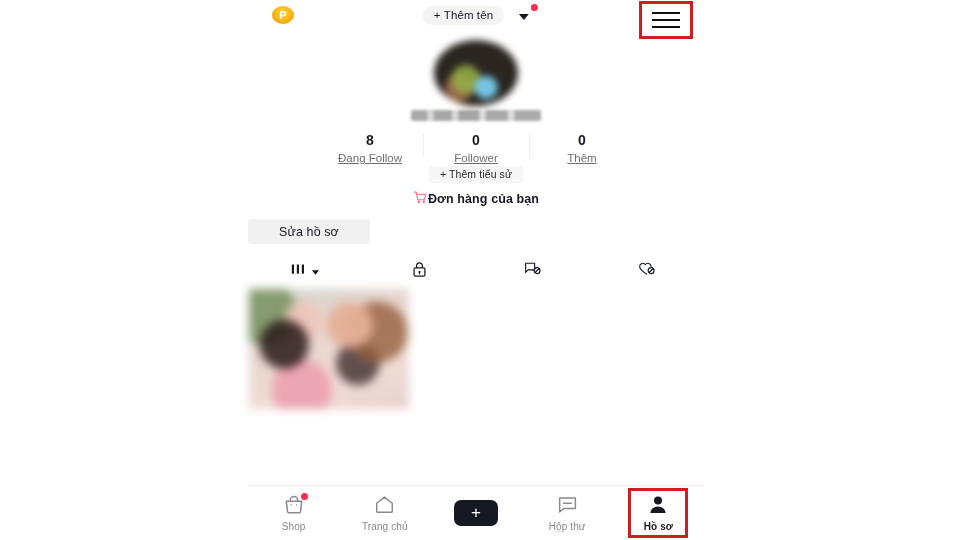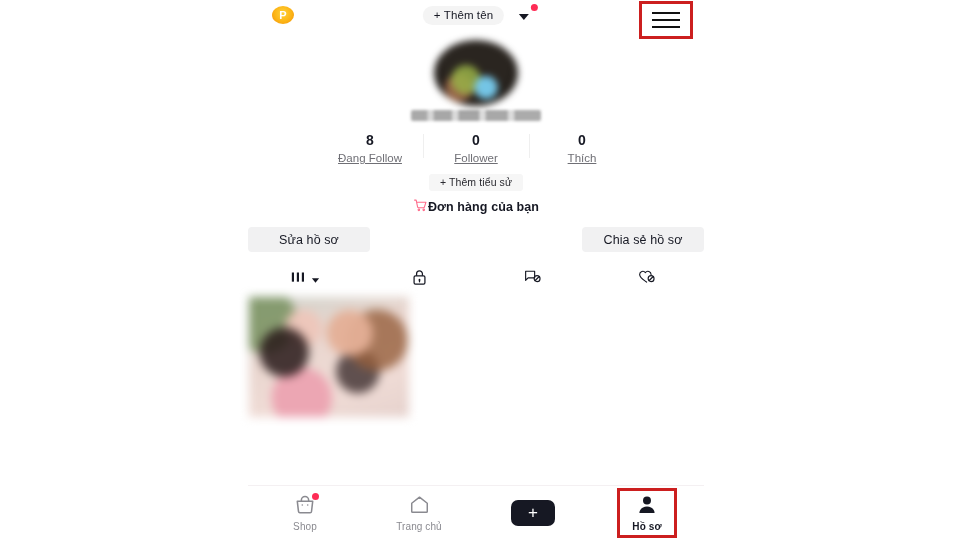--- a/index.html
+++ b/index.html
@@ -140,21 +140,21 @@
     font-size: 11.5px;
     color: #6f6f75;
     line-height: 16px;
     margin-top: 2px;
     text-decoration: underline;
   }
 
   
   .bio-chip {
     display: block;
-    margin: 8px auto 0 auto;
+    margin: 0 auto 0 auto;
     width: fit-content;
     background: #f6f6f6;
     border-radius: 3px;
     padding: 2px 11px 3px 11px;
     font-size: 10.5px;
     color: #2a2a30;
     letter-spacing: .1px;
   }
   .orders-row {
     display: flex; align-items: center; justify-content: center;
@@ -326,40 +326,39 @@
       <div class="stat">
         <div class="stat-num">8</div>
         <div class="stat-label">Đang Follow</div>
       </div>
       <div class="stat">
         <div class="stat-num">0</div>
         <div class="stat-label">Follower</div>
       </div>
       <div class="stat">
         <div class="stat-num">0</div>
-        <div class="stat-label">Thích</div>
+        <div class="stat-label">Thêm</div>
       </div>
     </div>
 
     <div class="bio-chip">+ Thêm tiểu sử</div>
 
     <div class="orders-row">
       <span>
         <svg width="15" height="13" viewBox="0 0 24 24" fill="none" stroke="#fe6b8a" stroke-width="2" stroke-linecap="round" stroke-linejoin="round">
           <circle cx="9" cy="20" r="1.4"></circle>
           <circle cx="18" cy="20" r="1.4"></circle>
           <path d="M1 2h3l2.6 12.4a2 2 0 0 0 2 1.6h8.7a2 2 0 0 0 2-1.6L22 6H6"></path>
         </svg>
       </span>
       <span class="label">Đơn hàng của bạn</span>
     </div>
 
     <div class="actions">
       <button class="btn">Sửa hồ sơ</button>
-      <button class="btn">Chia sẻ hồ sơ</button>
     </div>
 
     <div class="tabs">
 
       <div class="tab">
         <span>
           <svg width="15" height="13" viewBox="0 0 18 14">
             <rect x="1" y="1" width="2.6" height="11" fill="#161823"></rect>
             <rect x="7" y="1" width="2.6" height="11" fill="#161823"></rect>
             <rect x="13" y="1" width="2.6" height="11" fill="#161823"></rect>
@@ -434,20 +433,29 @@
         </span>
         <span class="navlabel">Trang chủ</span>
       </div>
 
       <div class="navitem">
         <div class="create-btn">
           <span class="create-plus">+</span>
         </div>
       </div>
 
+      <div class="navitem">
+        <span>
+          <svg width="21" height="19" viewBox="0 0 24 21" fill="none" stroke="#8a8a90" stroke-width="1.7" stroke-linecap="round" stroke-linejoin="round">
+            <path d="M3 3h18v12H8l-5 4z"></path>
+            <path d="M7.5 9h9"></path>
+          </svg>
+        </span>
+        <span class="navlabel">Hộp thư</span>
+      </div>
 
       <div class="navitem active">
         <span class="profile-box"></span>
         <span class="inner">
           <span>
             <svg width="20" height="19" viewBox="0 0 22 21" fill="#161823">
               <circle cx="11" cy="6" r="4.4"></circle>
               <path d="M2.6 20c0-4.3 3.8-7.2 8.4-7.2s8.4 2.9 8.4 7.2z"></path>
             </svg>
           </span>

